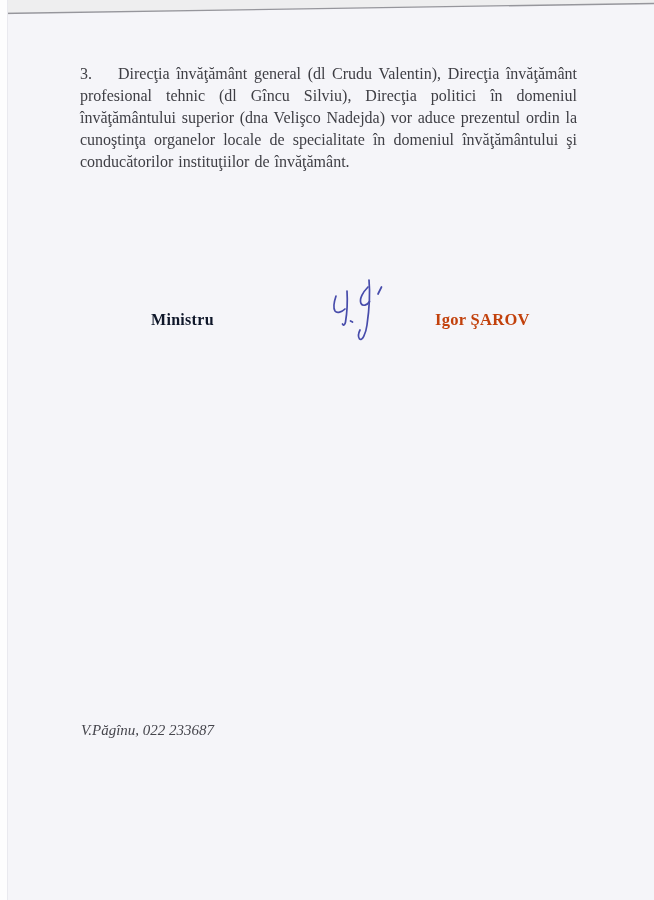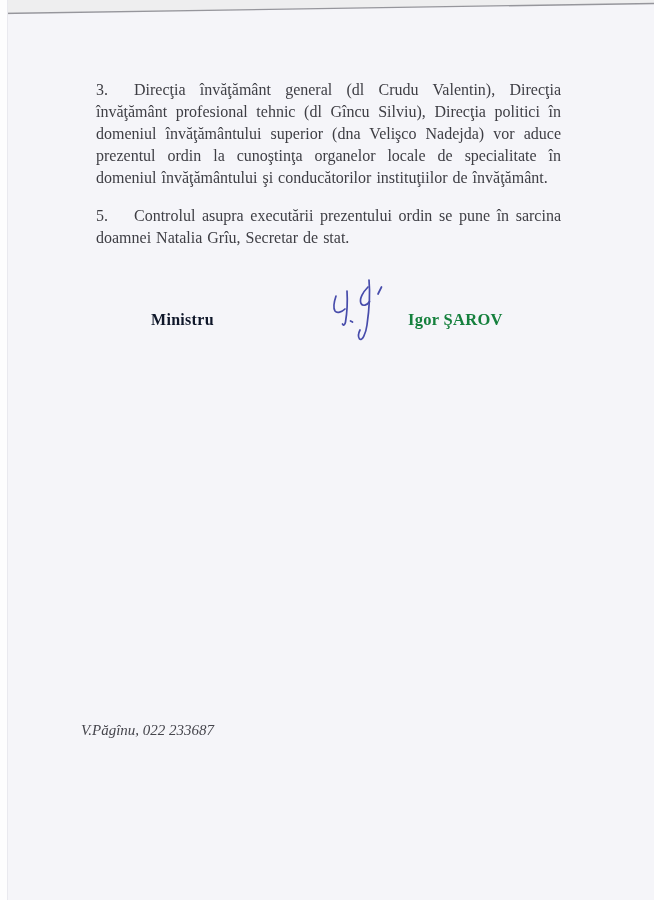--- a/index.html
+++ b/index.html
@@ -29,41 +29,41 @@
     position: absolute;
     left: 80px;
     top: 63px;
     width: 497px;
     color: #3e3e44;
     font-size: 16px;
     line-height: 22px;
     text-align: justify;
     word-spacing: 1px;
   }
-  .text-block p { margin: 16px; }
+  .text-block p { margin: 0; }
   .para-num {
     display: inline-block;
     width: 38px;
   }
   .sig-title {
     position: absolute;
     left: 151px;
     top: 311px;
     font-weight: bold;
     font-size: 16px;
     color: #0f172a;
     letter-spacing: 0.3px;
   }
   .sig-name {
     position: absolute;
-    left: 408px;
+    left: 435px;
     top: 310px;
     font-weight: bold;
     font-size: 16.5px;
-    color: #15803d;
+    color: #c2410c;
     letter-spacing: 0.3px;
   }
   .signature-svg {
     position: absolute;
     left: 324px;
     top: 277px;
   }
   .footer-note {
     position: absolute;
     left: 81px;
@@ -78,21 +78,20 @@
 
 <svg class="scan-top-svg" width="654" height="20" viewBox="0 0 654 20">
   <polygon points="0,0 654,0 654,3.5 0,13.5" fill="#eeeeef"></polygon>
   <line x1="0" y1="13.5" x2="654" y2="3.5" stroke="#96969c" stroke-width="1.3"></line>
 </svg>
 
 <div class="left-edge-strip"></div>
 
 <div class="text-block">
   <p><span class="para-num">3.</span><span>Direcţia învăţământ general (dl Crudu Valentin), Direcţia învăţământ profesional tehnic (dl Gîncu Silviu), Direcţia politici în domeniul învăţământului superior (dna Velişco Nadejda) vor aduce prezentul ordin la cunoştinţa organelor locale de specialitate în domeniul învăţământului şi conducătorilor instituţiilor de învăţământ.</span></p>
-  <p><span class="para-num">5.</span><span>Controlul asupra executării prezentului ordin se pune în sarcina doamnei Natalia Grîu, Secretar de stat.</span></p>
 </div>
 
 <div class="sig-title">Ministru</div>
 
 <svg class="signature-svg" width="70" height="78" viewBox="0 0 70 78">
   <g fill="none" stroke-width="1.7" stroke-linecap="round" stroke="#474cab">
 
     <path d="M 12,19 C 10,25 9,31 11,34 C 13,36.5 18,35 21,32"></path>
 
     <path d="M 23,14 C 23.5,22 23,36 21.5,45 C 21,48 19.5,49 18.5,47"></path>

